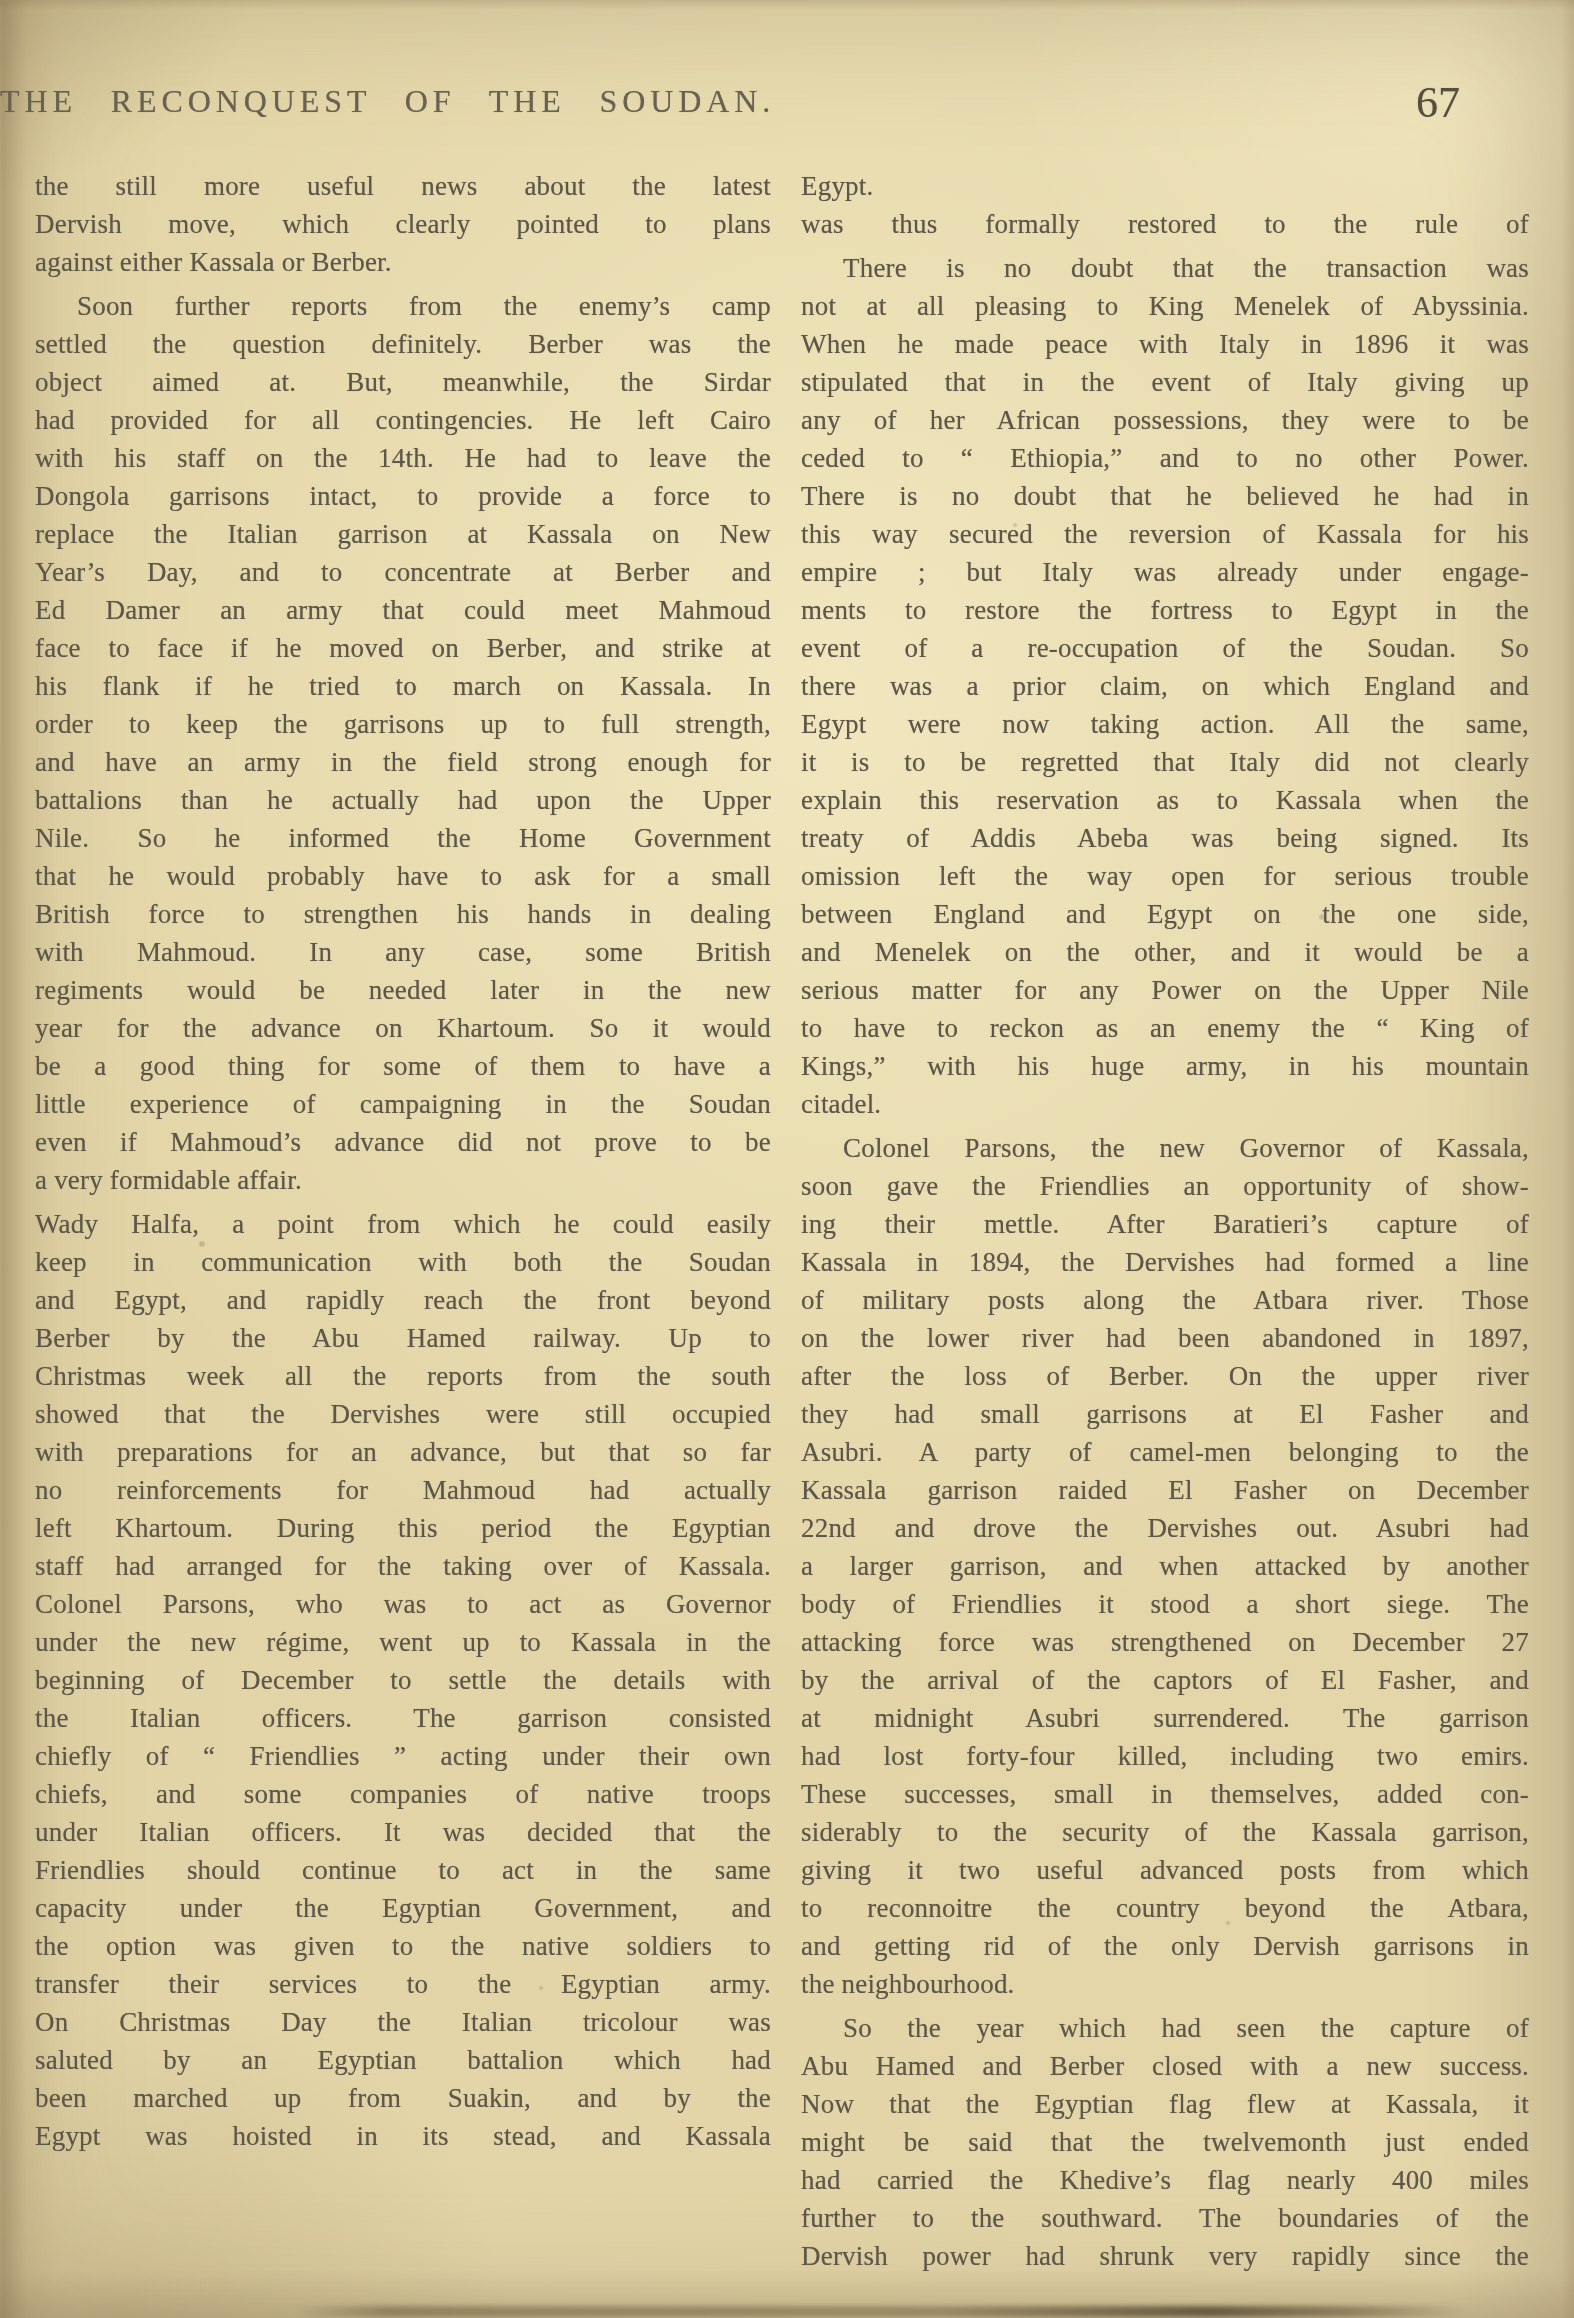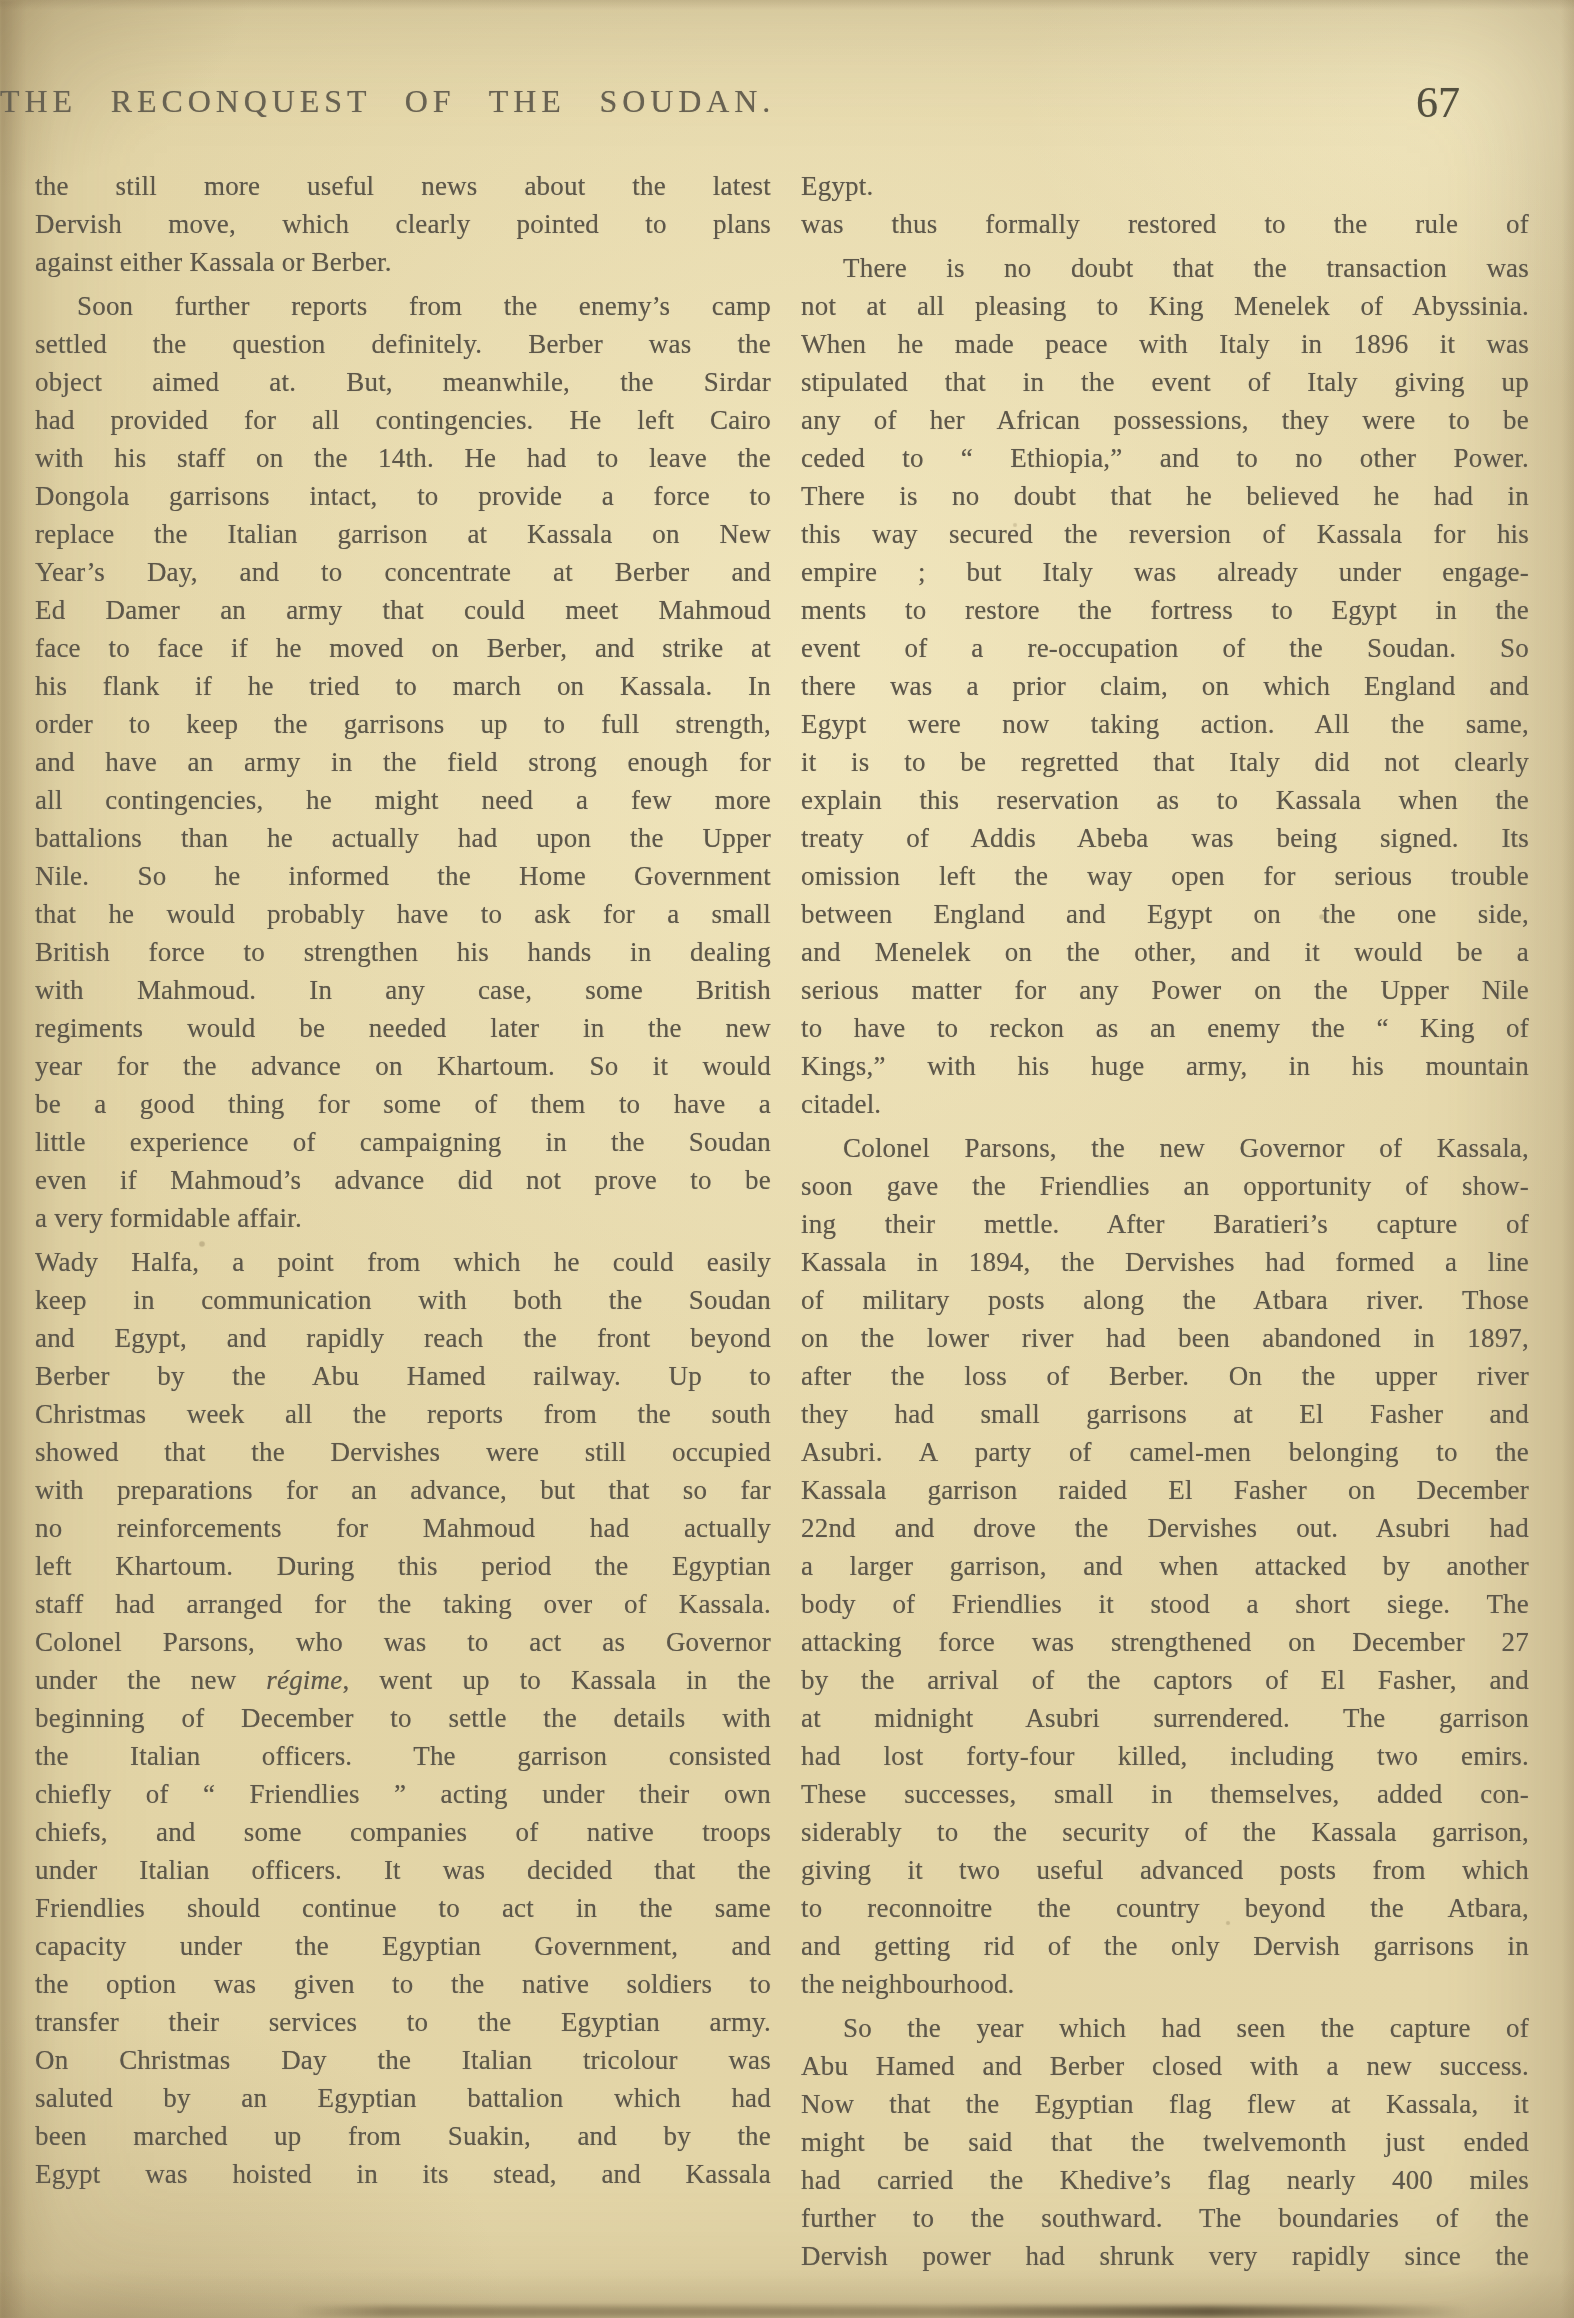--- a/index.html
+++ b/index.html
@@ -75,21 +75,21 @@
   }
   .col-left{left:29px;width:748px;}
   .col-right{left:795px;width:740px;}
   .para{margin:6px;padding:0;}
   .line{
     text-align:justify;text-align-last:justify;
     height:38px;overflow:hidden;white-space:normal;
   }
   .line.endline{text-align-last:left;}
   .line.indent{text-indent:42px;}
-  .em{font-style:italic;}
+  .em{}
 </style>
 </head>
 <body>
 
 <div class="page">
   <div class="left-edge"></div>
   <div class="top-edge"></div>
   <div class="right-edge"></div>
   <div class="bottom-haze"></div>
   <div class="bottom-edge"></div>
@@ -113,21 +113,20 @@
           <div class="line">had provided for all contingencies.  He left Cairo</div>
           <div class="line">with his staff on the 14th.  He had to leave the</div>
           <div class="line">Dongola garrisons intact, to provide a force to</div>
           <div class="line">replace the Italian garrison at Kassala on New</div>
           <div class="line">Year’s Day, and to concentrate at Berber and</div>
           <div class="line">Ed Damer an army that could meet Mahmoud</div>
           <div class="line">face to face if he moved on Berber, and strike at</div>
           <div class="line">his flank if he tried to march on Kassala.  In</div>
           <div class="line">order to keep the garrisons up to full strength,</div>
           <div class="line">and have an army in the field strong enough for</div>
-          <div class="line">all contingencies, he might need a few more</div>
           <div class="line">battalions than he actually had upon the Upper</div>
           <div class="line">Nile.  So he informed the Home Government</div>
           <div class="line">that he would probably have to ask for a small</div>
           <div class="line">British force to strengthen his hands in dealing</div>
           <div class="line">with Mahmoud.  In any case, some British</div>
           <div class="line">regiments would be needed later in the new</div>
           <div class="line">year for the advance on Khartoum.  So it would</div>
           <div class="line">be a good thing for some of them to have a</div>
           <div class="line">little experience of campaigning in the Soudan</div>
           <div class="line">even if Mahmoud’s advance did not prove to be</div>

